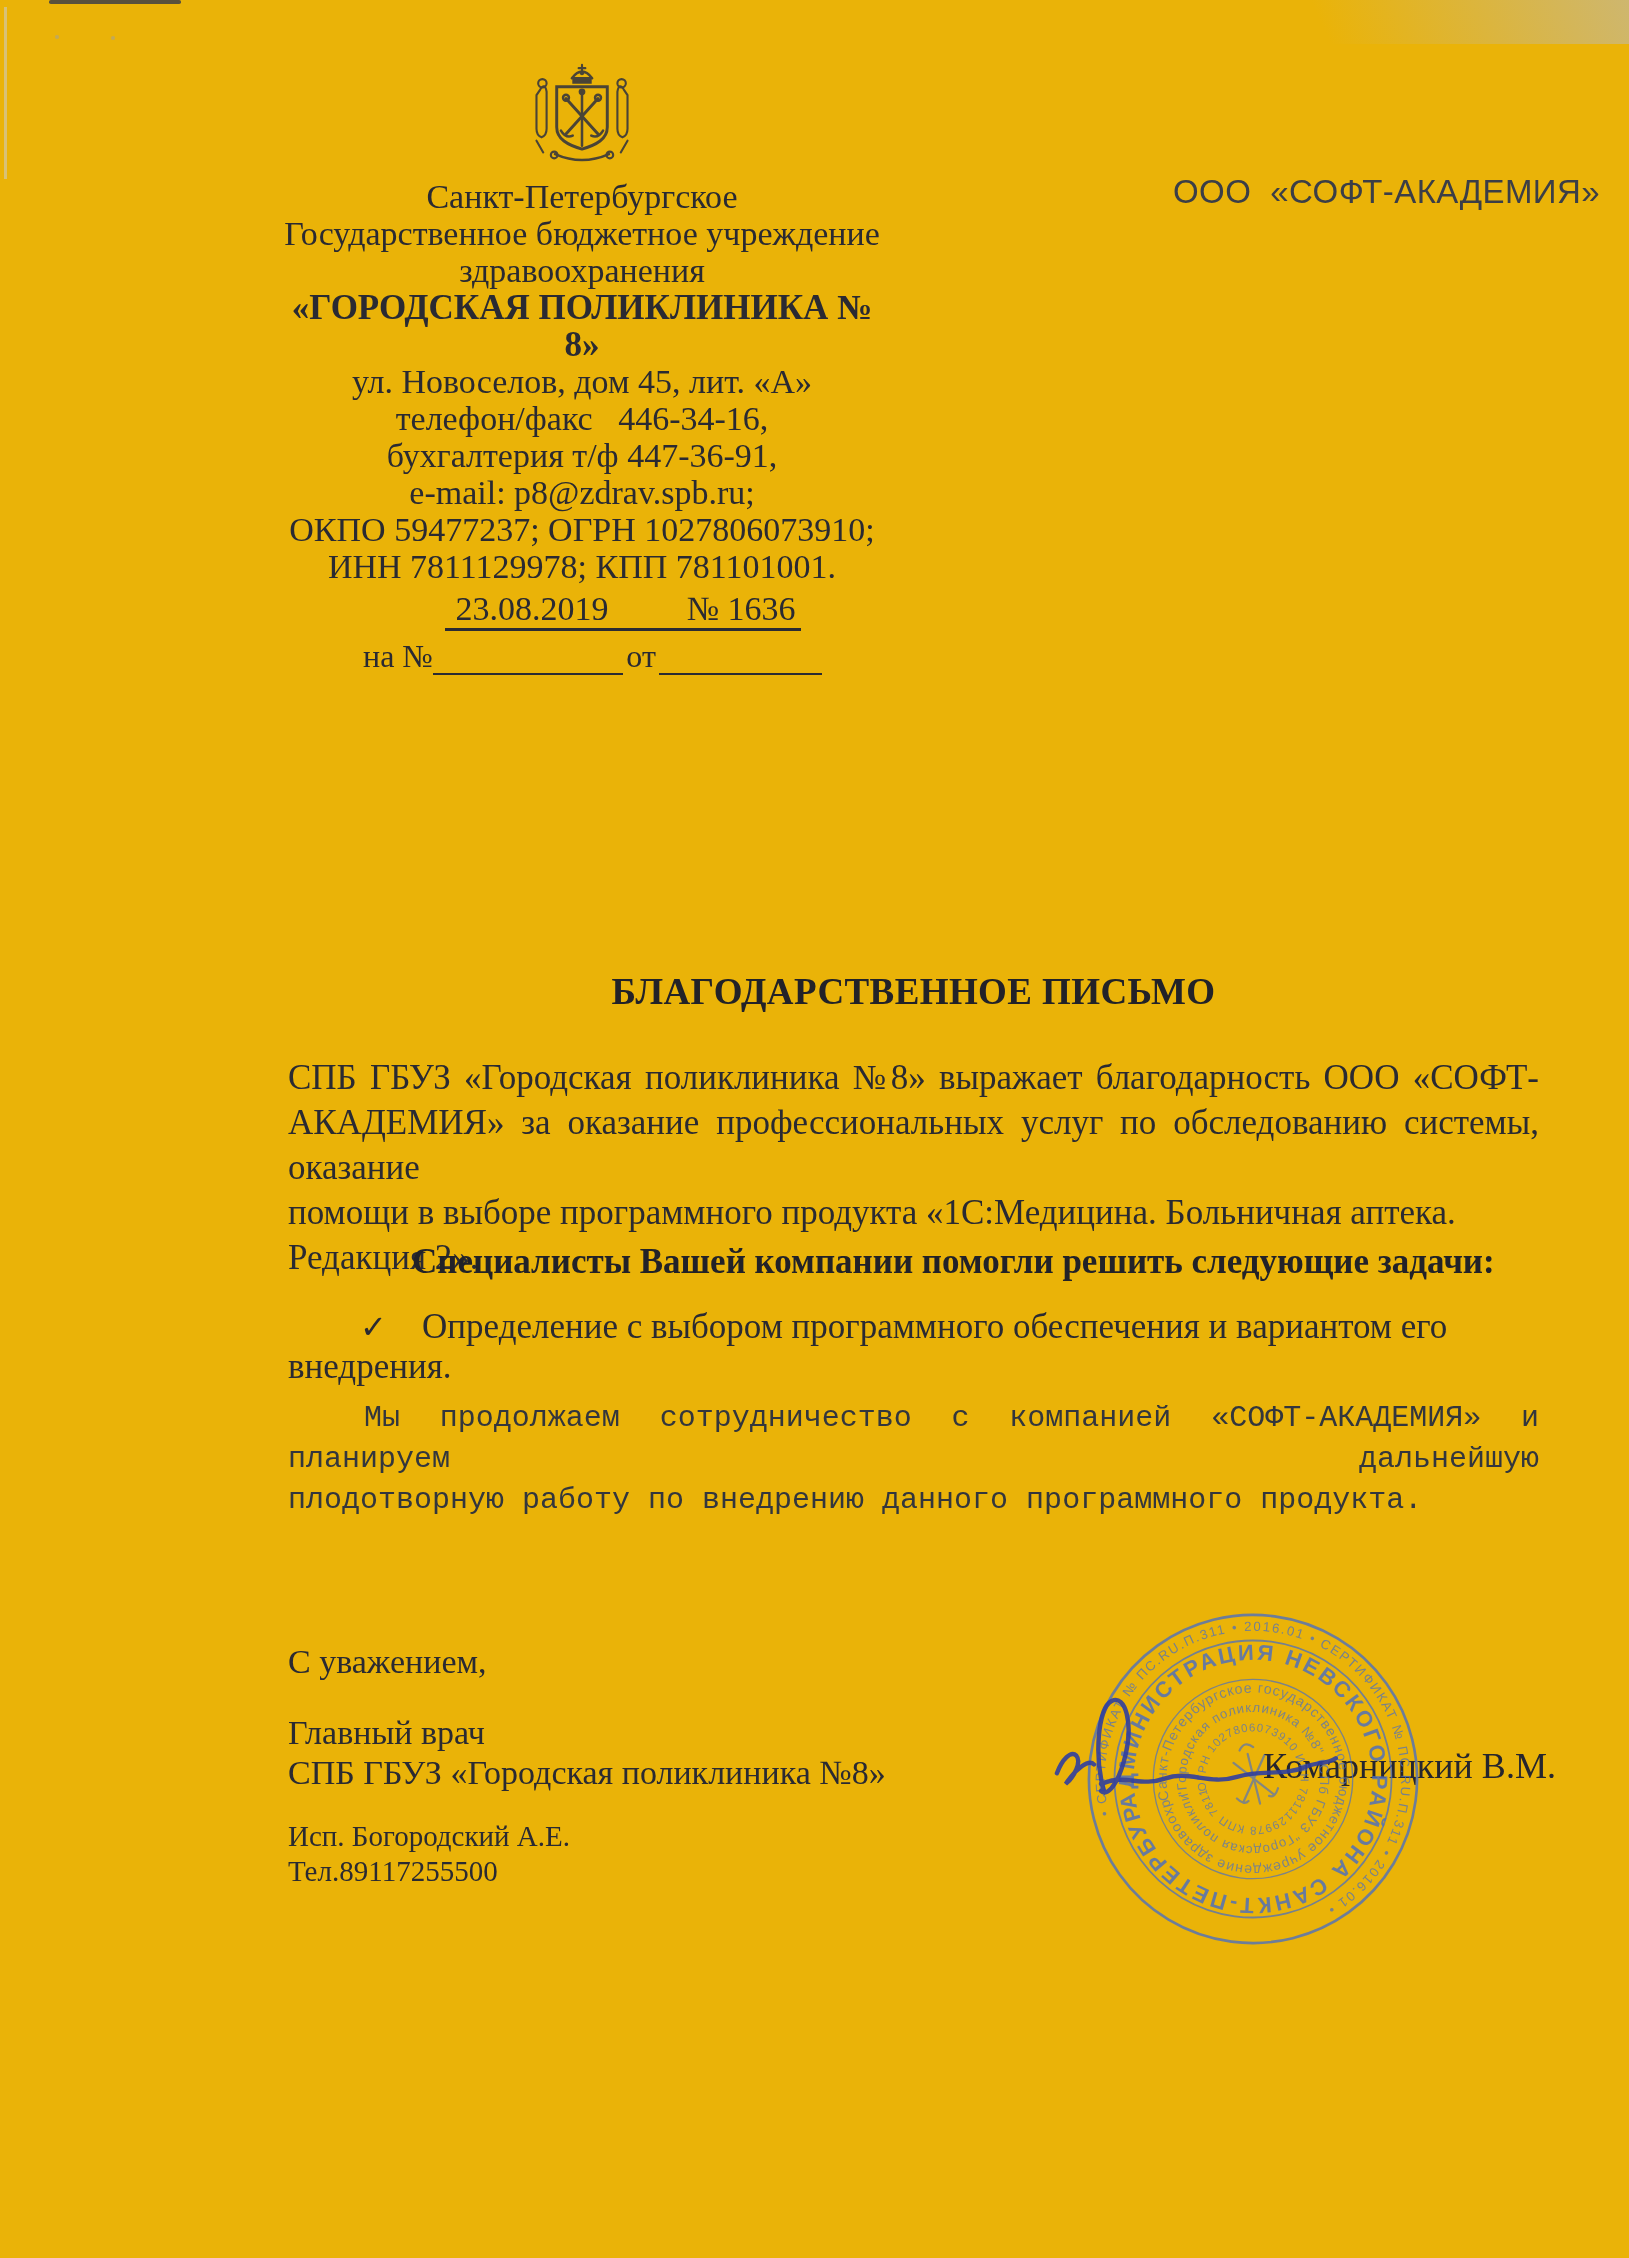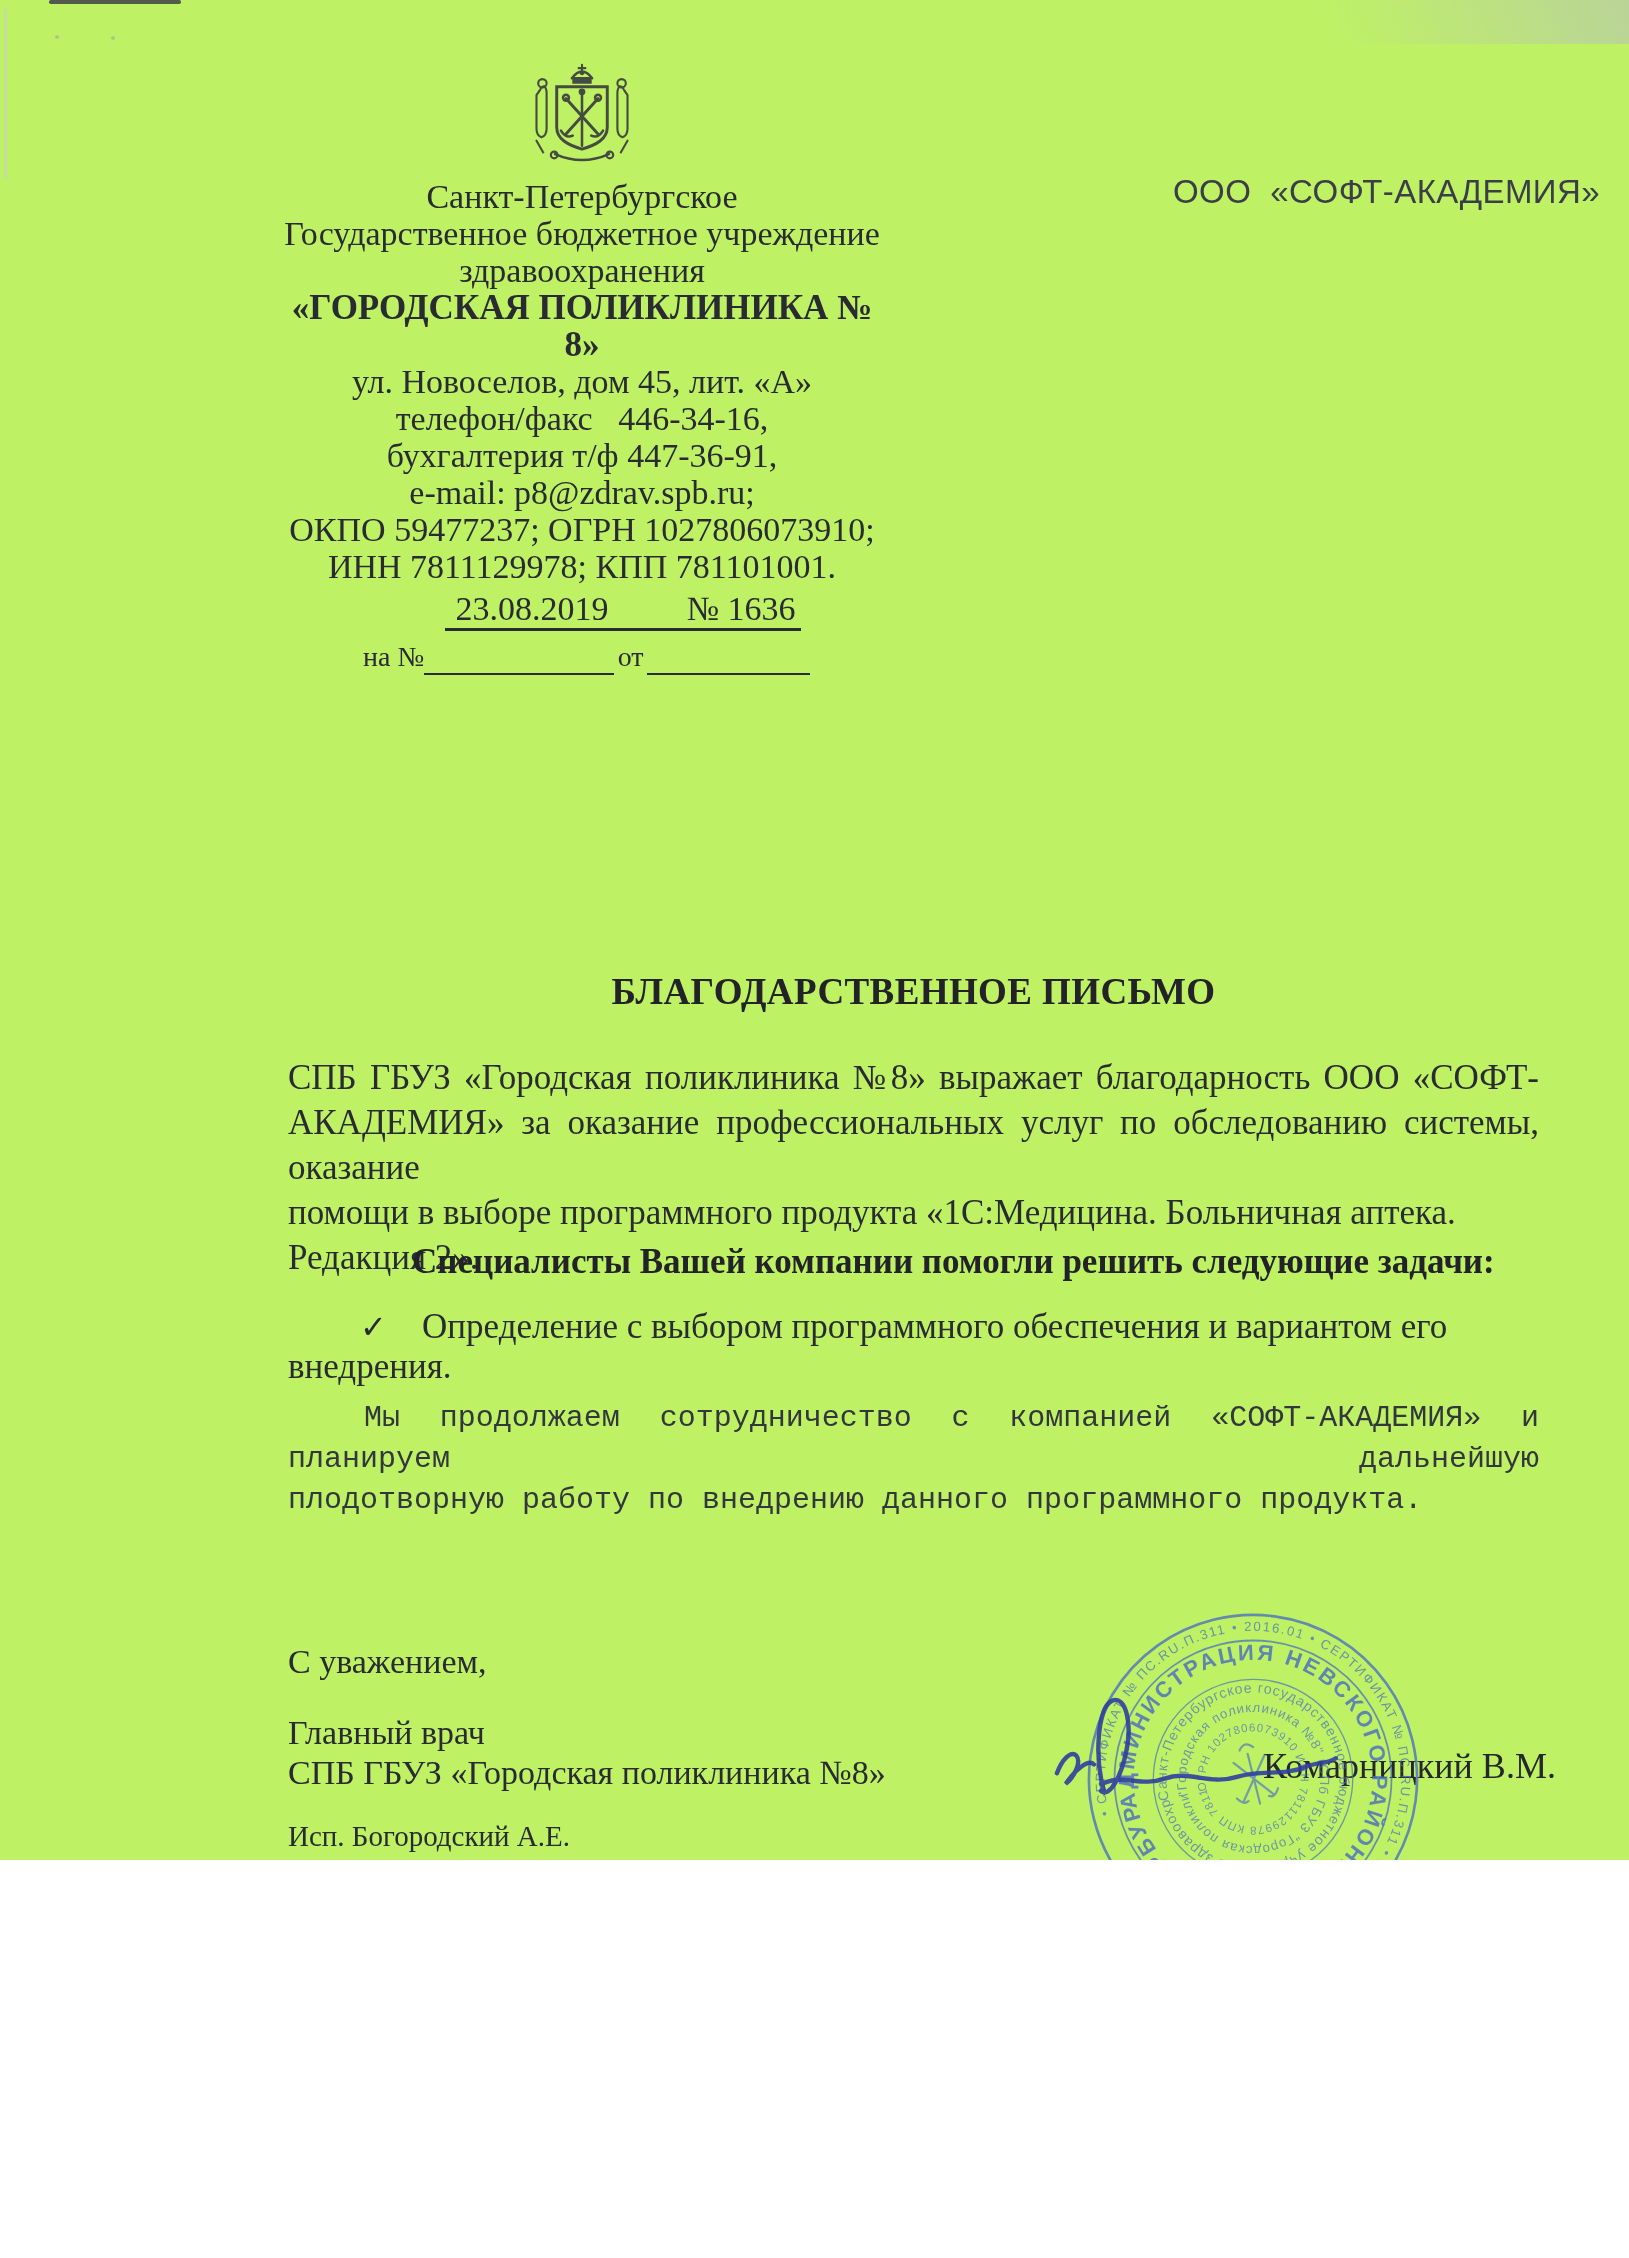--- a/index.html
+++ b/index.html
@@ -1,37 +1,37 @@
 <!DOCTYPE html>
 <html style="font-size:14px"><head>
 <meta charset="utf-8">
 <style>
   html,body{margin:0;padding:0;background:#ffffff;}
   .page{
-    position:relative;width:1629px;height:1860px;background:#bef264;
+    position:relative;width:1629px;height:2258px;background:#eab308;
     font-family:"Liberation Serif", serif;color:#2a2a32;overflow:hidden;
   }
   
   .scan-smudge-top{position:absolute;left:49px;top:0;width:132px;height:4.4px;background:#3f3f46;border-radius:1.8px;opacity:.85;}
   .scan-grad-tr{position:absolute;right:0;top:0;width:494px;height:44px;
     background:linear-gradient(245deg, rgba(183,186,195,.55), rgba(255,255,255,0) 62%);}
   .scan-edge-left{position:absolute;left:4.4px;top:7px;width:2.6px;height:172px;background:#c9ccd2;opacity:.55;}
   .speck{position:absolute;width:4.4px;height:4.4px;border-radius:50%;background:#9aa0a8;opacity:.5;}
 
   
   .letterhead{position:absolute;left:247px;top:53px;width:670px;text-align:center;}
   .emblem{display:block;margin:0 auto 7px auto;}
   .lh-line{font-size:34px;line-height:37px;white-space:pre-wrap;}
   .lh-bold{font-weight:bold;font-size:35px;}
   .date-row{
     display:flex;justify-content:space-between;align-items:flex-start;
     width:340px;margin:5.3px 0 0 198px;border-bottom:3.1px solid #2b2b33;
     font-size:34px;line-height:37px;padding:0 5.3px 0.9px 10.6px;
   }
-  .ref-row{display:flex;align-items:flex-end;margin:7px 0 0 116px;font-size:28px;line-height:37px;text-align:left;}
+  .ref-row{display:flex;align-items:flex-end;margin:7px 0 0 116px;font-size:32px;line-height:37px;text-align:left;}
   .ref-blank1{width:190px;border-bottom:2.6px solid #2b2b33;height:35px;}
   .ref-blank2{width:163px;border-bottom:2.6px solid #2b2b33;height:35px;}
   .ref-ot{margin:0 3.5px;}
 
   
   .recipient{
     position:absolute;left:1173px;top:173px;width:423px;
     font-family:"Liberation Sans", sans-serif;font-size:33px;color:#3b3e47;letter-spacing:0.4px;white-space:pre;
   }
 

